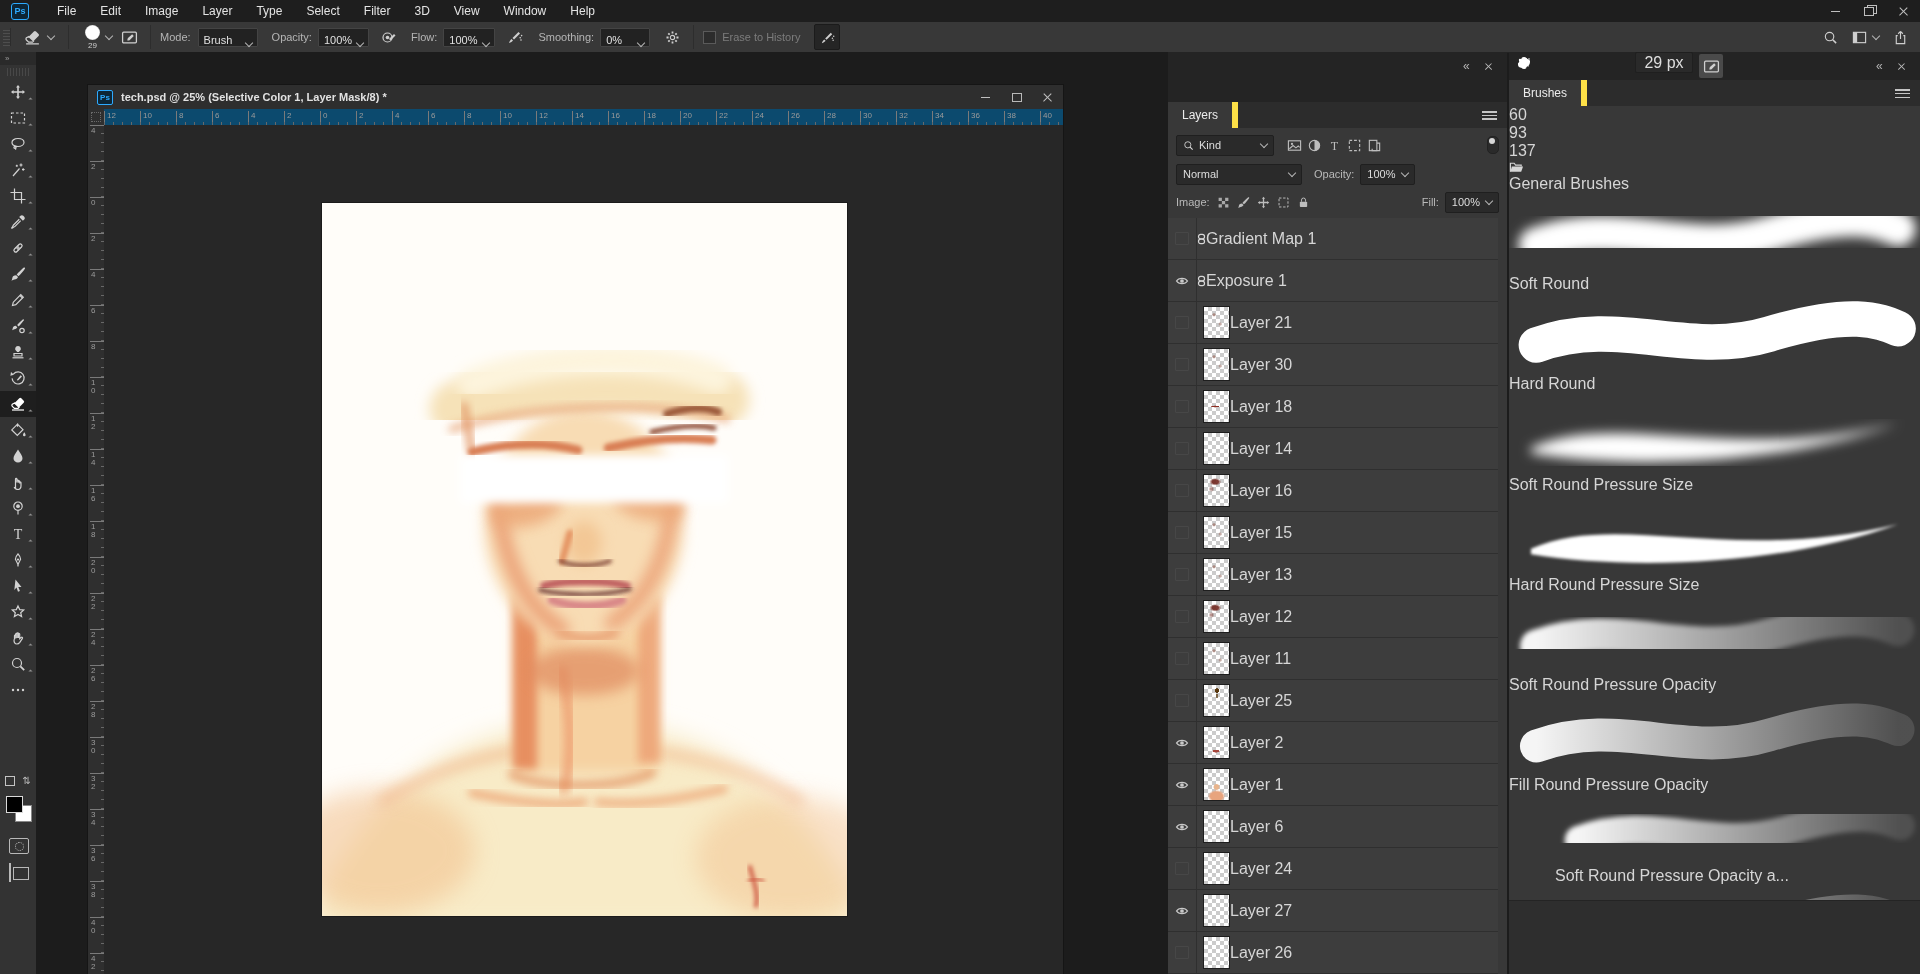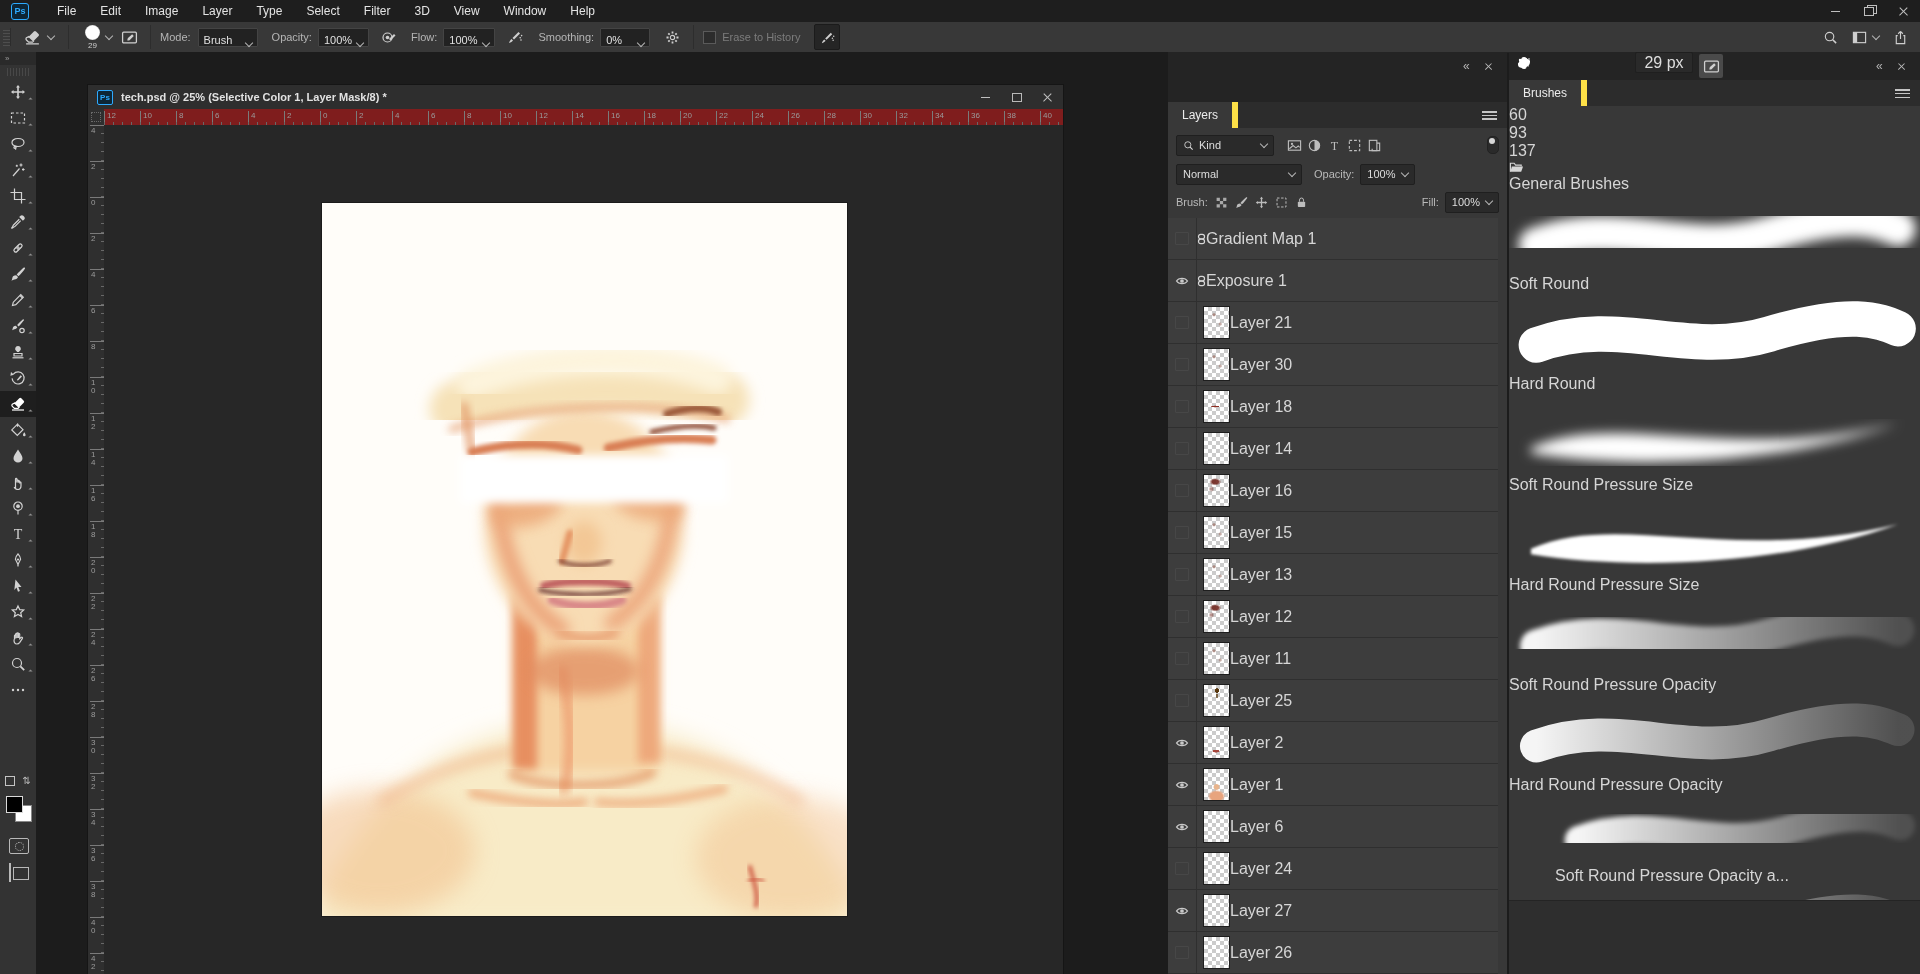--- a/index.html
+++ b/index.html
@@ -61,21 +61,21 @@
   .docwin{position:absolute;left:52px;top:33px;width:975px;height:890px;background:#282828;box-shadow:0 0 0 1px #151515}
   .doc-titlebar{height:24px;background:#2e2e2e;display:flex;align-items:center;border-bottom:1px solid #1f1f1f}
   .doc-ps{width:14px;height:13px;border:1px solid #2daaff;border-radius:2px;color:#2daaff;font-size:8px;font-weight:bold;
           display:flex;align-items:center;justify-content:center;margin:0 8px 0 9px;background:#0d2636}
   .doc-title{font-size:11px;color:#e2e2e2;font-weight:bold}
   .doc-controls{margin-left:auto;display:flex}
   .doc-cbtn{width:31px;height:23px;display:flex;align-items:center;justify-content:center;color:#b9b9b9}
   .max-ic{width:8px;height:7px;border:1px solid #b9b9b9}
   .ruler-corner{position:absolute;left:0;top:24px;width:16px;height:16px;background:#2f2f2f;border-right:1px solid #3c3c3c;border-bottom:1px solid #1e1e1e}
   .ruler-corner i{position:absolute;left:3px;top:3px;width:8px;height:8px;border:1px dotted #6a6a6a}
-  .hruler{position:absolute;left:16px;top:24px;right:0;height:16px;background:#7f1d1d;border-bottom:1px solid #1e1e1e;display:flex;overflow:hidden}
+  .hruler{position:absolute;left:16px;top:24px;right:0;height:16px;background:#0c4a6e;border-bottom:1px solid #1e1e1e;display:flex;overflow:hidden}
   .hcell{width:36px;flex:none;position:relative;font-size:8px;color:#9b9b9b}
   .hcell em{font-style:normal;position:absolute;left:3px;top:2px}
   .hcell:before{content:'';position:absolute;left:0;top:2px;bottom:0;width:1px;background:#7a7a7a}
   .hcell:after{content:'';position:absolute;bottom:0;left:0;right:0;height:3px;
       background:repeating-linear-gradient(90deg,#686868 0 1px,transparent 1px 9px)}
   .vruler{position:absolute;left:0;top:40px;width:16px;bottom:0;background:#2f2f2f;border-right:1px solid #1e1e1e;overflow:hidden}
   .vcell{height:36px;position:relative;font-size:8px;line-height:8px;color:#9b9b9b}
   .vcell em{font-style:normal;position:absolute;left:3px;top:2px;text-align:center}
   .vcell:before{content:'';position:absolute;top:0;left:2px;right:0;height:1px;background:#7a7a7a}
   .vcell:after{content:'';position:absolute;right:0;top:0;bottom:0;width:3px;
@@ -760,21 +760,21 @@
       <span>Normal</span>
         <span class="chev"></span>
     </span>
     <span style="margin-left:12px">Opacity:</span>
     <span class="psel" style="margin-left:6px">
       <span>100%</span>
         <span class="chev"></span>
     </span>
   </div>
   <div class="prow" style="top:138px;height:24px;padding:0 8px">
-    <span>Brush:</span>
+    <span>Image:</span>
     <span class="mini-ic" style="margin-left:4px" id="l-checker-ic">
         <svg xmlns="http://www.w3.org/2000/svg" viewBox="0 0 16 16" width="13" height="13" fill="none" stroke="currentColor" stroke-width="1.2">
           <path fill="currentColor" stroke="none" d="M2 2h4v4H2zM10 2h4v4h-4zM6 6h4v4H6zM2 10h4v4H2zM10 10h4v4h-4z" opacity=".85"></path>
         </svg>
       </span>
     <span class="mini-ic" id="l-brush-ic">
         <svg xmlns="http://www.w3.org/2000/svg" viewBox="0 0 16 16" width="13" height="13" fill="none" stroke="currentColor" stroke-width="1.2">
           <path fill="currentColor" stroke="none" d="M13.8 1.5c.9-.4 1.6.4 1.1 1.2-1.5 2.3-4.6 6-6.4 7.6l-1.8-1.8C8.4 6.7 11.7 3 13.8 1.5Z"></path>
           <path fill="currentColor" stroke="none" d="M6.2 9.2 8 11c-.5 1.3-1.7 2.3-3.6 2.6-1 .2-2 .7-2.9 1.2.4-1 .8-2 .9-3 .2-1.5 1.2-2.4 3.8-2.6Z"></path>
         </svg>
@@ -1092,21 +1092,21 @@
             <path d="M8 20 C40 6 80 26 142 11 C100 26 45 28 8 22 Z" fill="#fff" filter="url(#b25)"></path>
           </svg></span><span class="bname">Soft Round Pressure Size</span></div>
       <div class="btile" style="left: 183px; top: 210px;"><span class="tip tip-hard"></span><span class="stroke"><svg viewBox="0 0 150 30" width="100%" height="100%" xmlns="http://www.w3.org/2000/svg">
             <path d="M8 20 C40 6 80 26 142 11 C100 26 45 28 8 22 Z" fill="#fff" filter="url(#b05)"></path>
           </svg></span><span class="bname">Hard Round Pressure Size</span></div>
       <div class="btile" style="left: 19px; top: 255px;"><span class="tip tip-soft"></span><span class="stroke"><svg viewBox="0 0 150 30" width="100%" height="100%" xmlns="http://www.w3.org/2000/svg">
             <path d="M10 19 C40 8 65 24 95 15 S135 10 142 13" fill="none" stroke="url(#gfade)" filter="url(#b1)" stroke-width="12" stroke-linecap="round"></path>
           </svg></span><span class="bname">Soft Round Pressure Opacity</span></div>
       <div class="btile" style="left: 183px; top: 255px;"><span class="tip tip-hard"></span><span class="stroke"><svg viewBox="0 0 150 30" width="100%" height="100%" xmlns="http://www.w3.org/2000/svg">
             <path d="M10 19 C40 8 65 24 95 15 S135 10 142 13" fill="none" stroke="url(#gfade)" stroke-width="12" stroke-linecap="round"></path>
-          </svg></span><span class="bname">Hard Round Pressure Opacity</span></div>
+          </svg></span><span class="bname">Fill Round Pressure Opacity</span></div>
       <div class="btile" style="left: 19px; top: 300px; padding-left: 46px;"><span class="tip tip-soft"></span><span class="stroke"><svg viewBox="0 0 150 30" width="100%" height="100%" xmlns="http://www.w3.org/2000/svg">
             <path d="M10 19 C40 8 65 24 95 15 S135 10 142 13" fill="none" stroke="url(#gfade)" filter="url(#b1)" stroke-width="12" stroke-linecap="round"></path>
           </svg></span><span class="bname">Soft Round Pressure Opacity a...</span></div>
       <div class="btile" style="left: 183px; top: 300px;"><span class="tip tip-hard"></span><span class="stroke"><svg viewBox="0 0 150 30" width="100%" height="100%" xmlns="http://www.w3.org/2000/svg">
             <path d="M10 19 C40 8 65 24 95 15 S135 10 142 13" fill="none" stroke="url(#gfade)" stroke-width="12" stroke-linecap="round"></path>
           </svg></span></div>
     </div>
 
   <div class="gripper-dots" style="top:843px;left:180px;width:52px"></div>
   <div class="abs" style="top:848px;left:0;right:0;bottom:0;background:#2e2e2e;border-top:1px solid #242424"></div>

